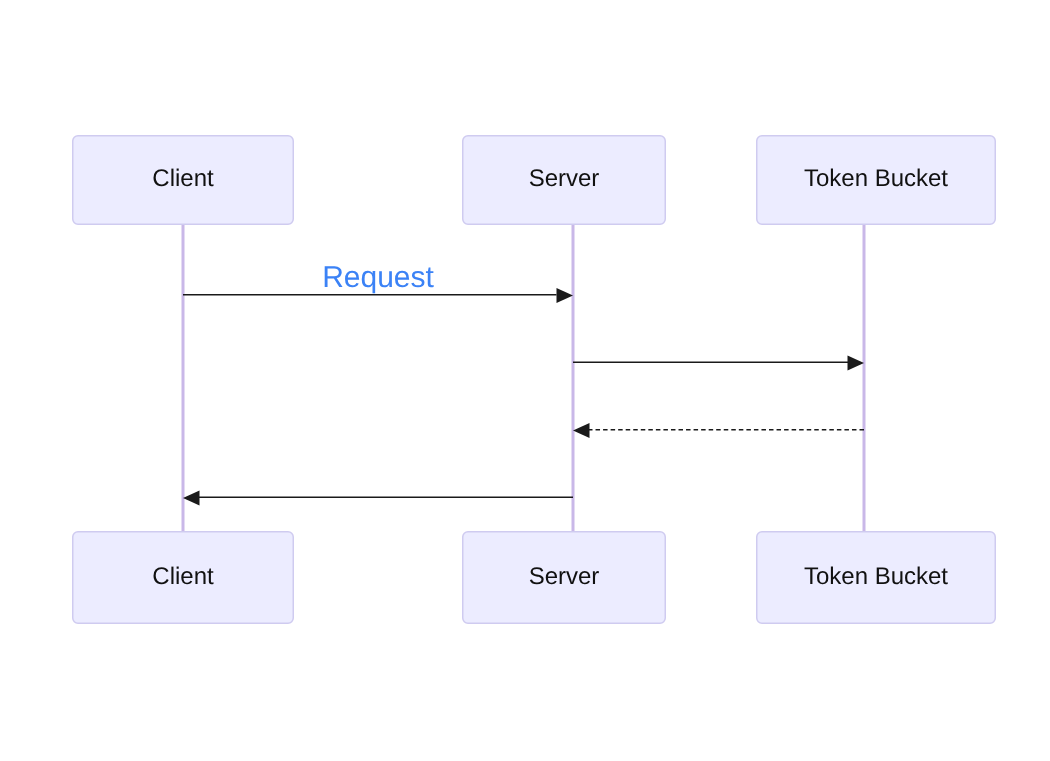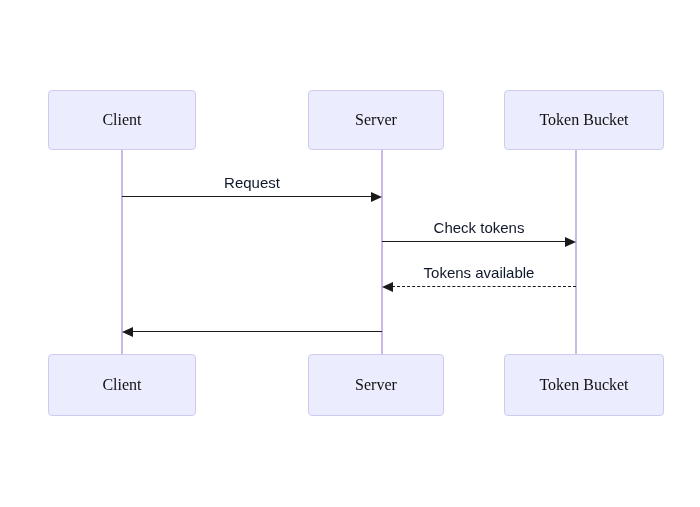--- a/index.html
+++ b/index.html
@@ -20,21 +20,20 @@
     height: 60px;
     background: #ECECFF;
     border: 1px solid #CFCBF0;
     border-radius: 4px;
     display: flex;
     align-items: center;
     justify-content: center;
     font-size: 16px;
     color: #111111;
     box-sizing: border-box;
-    font-family: Liberation Serif, serif;
   }
   .row-top    { top: 90px; }
   .row-bottom { top: 354px; height: 62px; }
   .col-client { left: 48px;  width: 148px; }
   .col-server { left: 308px; width: 136px; }
   .col-bucket { left: 504px; width: 160px; }
 
   
   .lifeline {
     position: absolute;
@@ -44,22 +43,22 @@
     background: #C9B8E8;
   }
   .lifeline-client { left: 121px; }
   .lifeline-server { left: 381px; }
   .lifeline-bucket { left: 575px; }
 
   
   .msg-label {
     position: absolute;
     text-align: center;
-    font-size: 15px;
-    color: #0f172a;
+    font-size: 20px;
+    color: #3b82f6;
     white-space: nowrap;
   }
   .msg-line {
     position: absolute;
     height: 0;
     border-top: 1.5px solid #1a1a1a;
   }
   .msg-line.dashed { border-top-style: dashed; }
   .arrowhead {
     position: absolute;
@@ -106,25 +105,23 @@
   </div>
 
   <div class="lifeline lifeline-client"></div>
   <div class="lifeline lifeline-server"></div>
   <div class="lifeline lifeline-bucket"></div>
 
   <div class="msg-label m1-label">Request</div>
   <div class="msg-line m1-line"></div>
   <div class="arrowhead right m1-head"></div>
 
-  <div class="msg-label m2-label">Check tokens</div>
   <div class="msg-line m2-line"></div>
   <div class="arrowhead right m2-head"></div>
 
-  <div class="msg-label m3-label">Tokens available</div>
   <div class="msg-line dashed m3-line"></div>
   <div class="arrowhead left m3-head"></div>
 
   <div class="msg-line m4-line"></div>
   <div class="arrowhead left m4-head"></div>
 
   <div class="actor-box row-bottom col-client">
     <span>Client</span>
   </div>
   <div class="actor-box row-bottom col-server">

